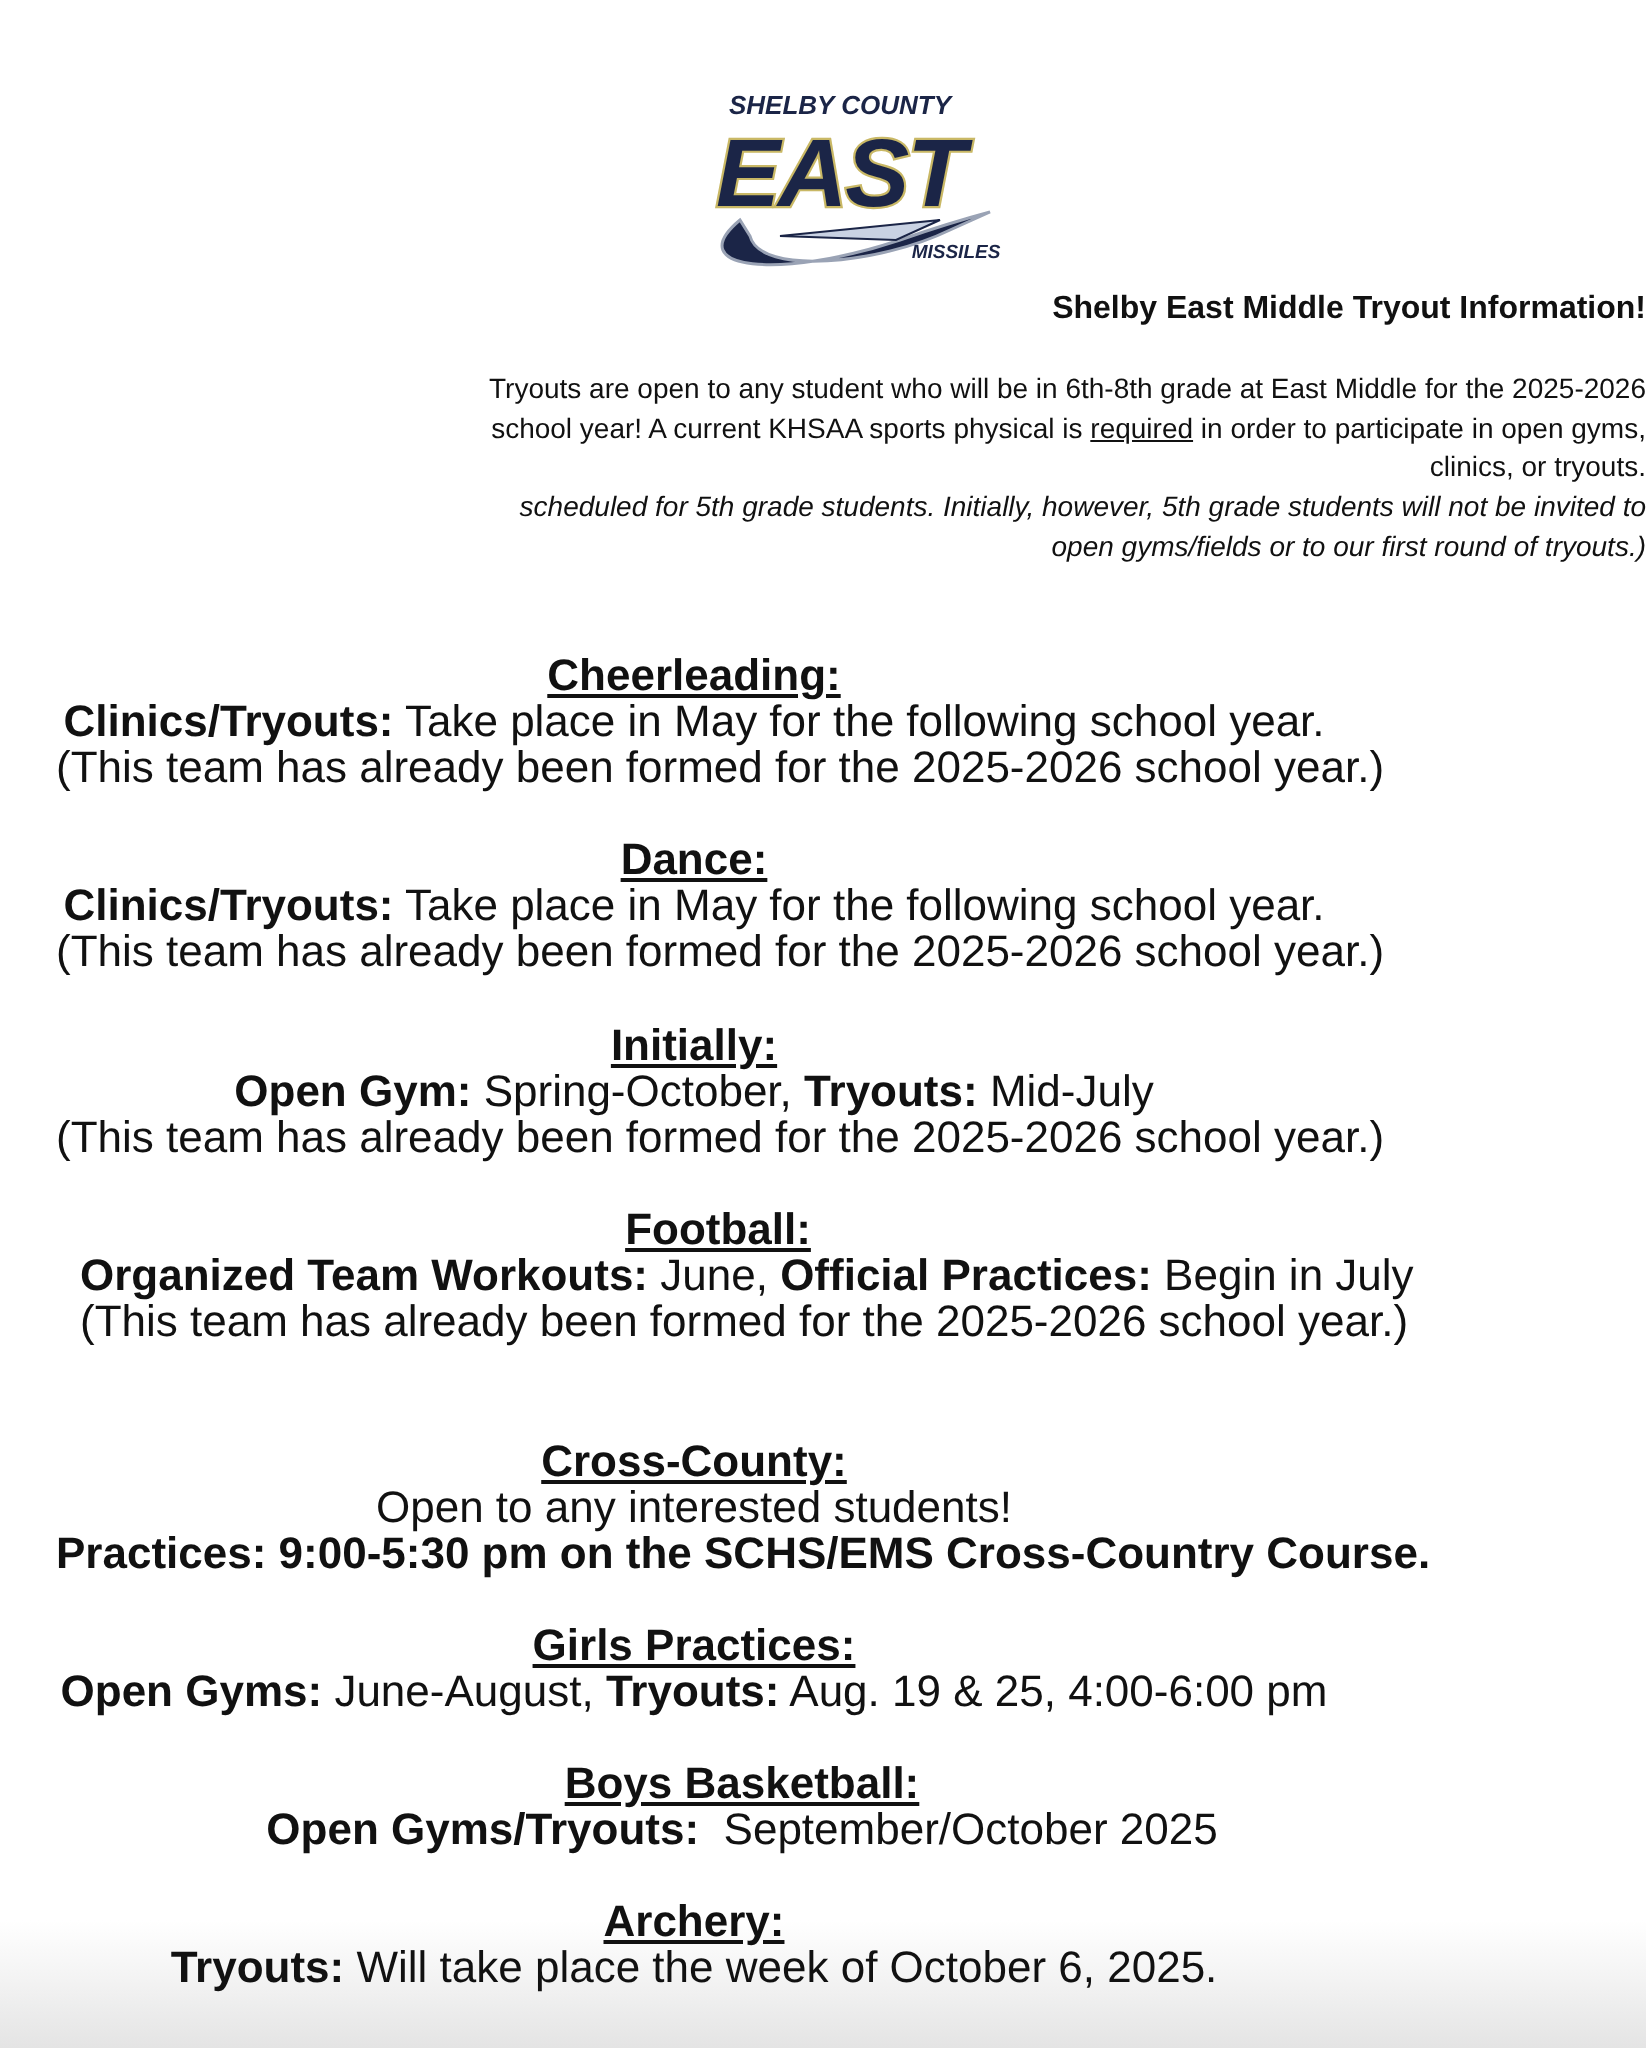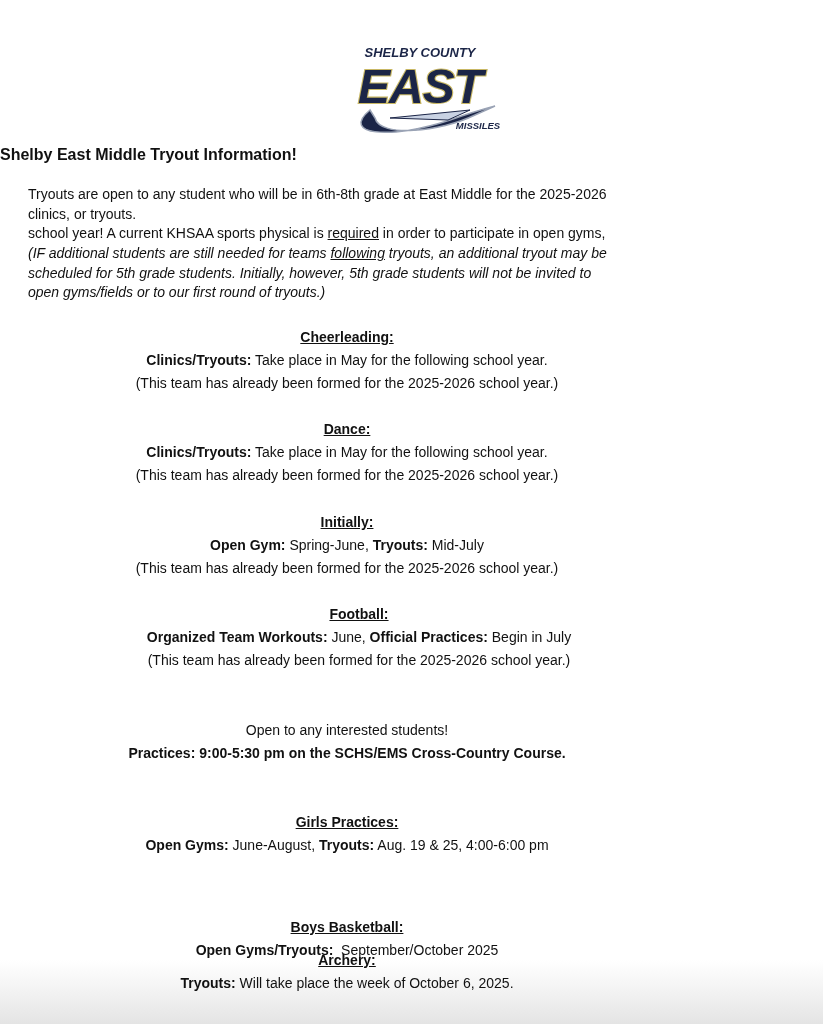--- a/index.html
+++ b/index.html
@@ -6,26 +6,26 @@
   body {
     width: 823px; height: 1024px; overflow: hidden;
     background: linear-gradient(to bottom, #ffffff 0px, #ffffff 960px, #f3f3f3 990px, #e4e4e4 1024px);
     font-family: "Liberation Sans", sans-serif;
     color: #111;
     position: relative;
   }
   .page { position: absolute; left: 0; top: 0; width: 823px; height: 1024px; }
   .logo { position: absolute; left: 330px; top: 40px; width: 180px; height: 95px; }
   .line {
-    position: absolute; left: 0; width: 823px; text-align: left; white-space: nowrap;
+    position: absolute; left: 0; width: 823px; text-align: right; white-space: nowrap;
   }
   .title { font-weight: bold; font-size: 16px; top: 146px; }
   .intro { font-size: 14px; line-height: 19.5px; top: 185px; }
   .intro-italic { font-style: italic; font-size: 14px; line-height: 19.5px; top: 244px; }
-  .sec { position: absolute; left: 0; width: 666px; text-align: center; font-size: 14px; line-height: 23px; }
+  .sec { position: absolute; left: 0; width: 666px; text-align: center; font-size: 22px; line-height: 23px; }
   .sec .heading { font-weight: bold; text-decoration: underline; }
   .b { font-weight: bold; }
   .u { text-decoration: underline; }
   .row { display: block; white-space: nowrap; margin-left: 28px; }
 </style>
 </head>
 <body>
 
 <div class="page">
 
@@ -36,65 +36,65 @@
     <path d="M60 78 L120 72 L140 70 L118 80 Z" fill="#c9d2e3" stroke="#1b2547" stroke-width="1"></path>
 
     <text x="90" y="63" text-anchor="middle" font-family="Liberation Sans, sans-serif" font-weight="bold" font-style="italic" font-size="48" fill="#1b2547" stroke="#c9b865" stroke-width="2.2" paint-order="stroke" letter-spacing="-1">EAST</text>
     <text x="148" y="89" text-anchor="middle" font-family="Liberation Sans, sans-serif" font-weight="bold" font-style="italic" font-size="9.5" fill="#1b2547">MISSILES</text>
   </svg>
 
   <div class="line title">Shelby East Middle Tryout Information!</div>
 
   <div class="line intro">
     <span class="row">Tryouts are open to any student who will be in 6th-8th grade at East Middle for the 2025-2026</span>
+    <span class="row"><span>school year! A current KHSAA sports physical is </span><span class="u">required</span><span> in order to participate in open gyms,</span></span>
     <span class="row">clinics, or tryouts.</span>
-    <span class="row"><span>school year! A current KHSAA sports physical is </span><span class="u">required</span><span> in order to participate in open gyms,</span></span>
   </div>
 
   <div class="line intro-italic">
-    <span class="row"><span>(IF additional students are still needed for teams </span><span class="u">following</span><span> tryouts, an additional tryout may be</span></span>
     <span class="row">scheduled for 5th grade students. Initially, however, 5th grade students will not be invited to</span>
     <span class="row">open gyms/fields or to our first round of tryouts.)</span>
   </div>
 
   <div class="sec" style="top:326px;">
     <span class="row"><span class="heading">Cheerleading:</span></span>
     <span class="row"><span class="b">Clinics/Tryouts:</span><span> Take place in May for the following school year.</span></span>
     <span class="row">(This team has already been formed for the 2025-2026 school year.)</span>
   </div>
 
   <div class="sec" style="top:418px;">
     <span class="row"><span class="heading">Dance:</span></span>
     <span class="row"><span class="b">Clinics/Tryouts:</span><span> Take place in May for the following school year.</span></span>
     <span class="row">(This team has already been formed for the 2025-2026 school year.)</span>
   </div>
 
   <div class="sec" style="top:511px;">
     <span class="row"><span class="heading">Initially:</span></span>
-    <span class="row"><span class="b">Open Gym:</span><span> Spring-June, </span><span class="b">Tryouts:</span><span> Mid-July</span></span>
+    <span class="row"><span class="b">Open Gym:</span><span> Spring-October, </span><span class="b">Tryouts:</span><span> Mid-July</span></span>
     <span class="row">(This team has already been formed for the 2025-2026 school year.)</span>
   </div>
 
   <div class="sec" style="top:603px;padding-left:12px;">
     <span class="row"><span class="heading">Football:</span></span>
     <span class="row"><span class="b">Organized Team Workouts:</span><span> June, </span><span class="b">Official Practices:</span><span> Begin in July</span></span>
     <span class="row">(This team has already been formed for the 2025-2026 school year.)</span>
   </div>
 
   <div class="sec" style="top:719px;">
+    <span class="row"><span class="heading">Cross-County:</span></span>
     <span class="row">Open to any interested students!</span>
     <span class="row b">Practices: 9:00-5:30 pm on the SCHS/EMS Cross-Country Course.</span>
   </div>
 
   <div class="sec" style="top:811px;">
     <span class="row"><span class="heading">Girls Practices:</span></span>
     <span class="row"><span class="b">Open Gyms:</span><span> June-August, </span><span class="b">Tryouts:</span><span> Aug. 19 &amp; 25, 4:00-6:00 pm</span></span>
   </div>
 
-  <div class="sec" style="top:916px;">
+  <div class="sec" style="top:880px;padding-left:24px;">
     <span class="row"><span class="heading">Boys Basketball:</span></span>
     <span class="row" style="white-space:pre;"><span class="b">Open Gyms/Tryouts:</span><span>  September/October 2025</span></span>
   </div>
 
   <div class="sec" style="top:949px;">
     <span class="row"><span class="heading">Archery:</span></span>
     <span class="row"><span class="b">Tryouts:</span><span> Will take place the week of October 6, 2025.</span></span>
   </div>
 
 </div>

